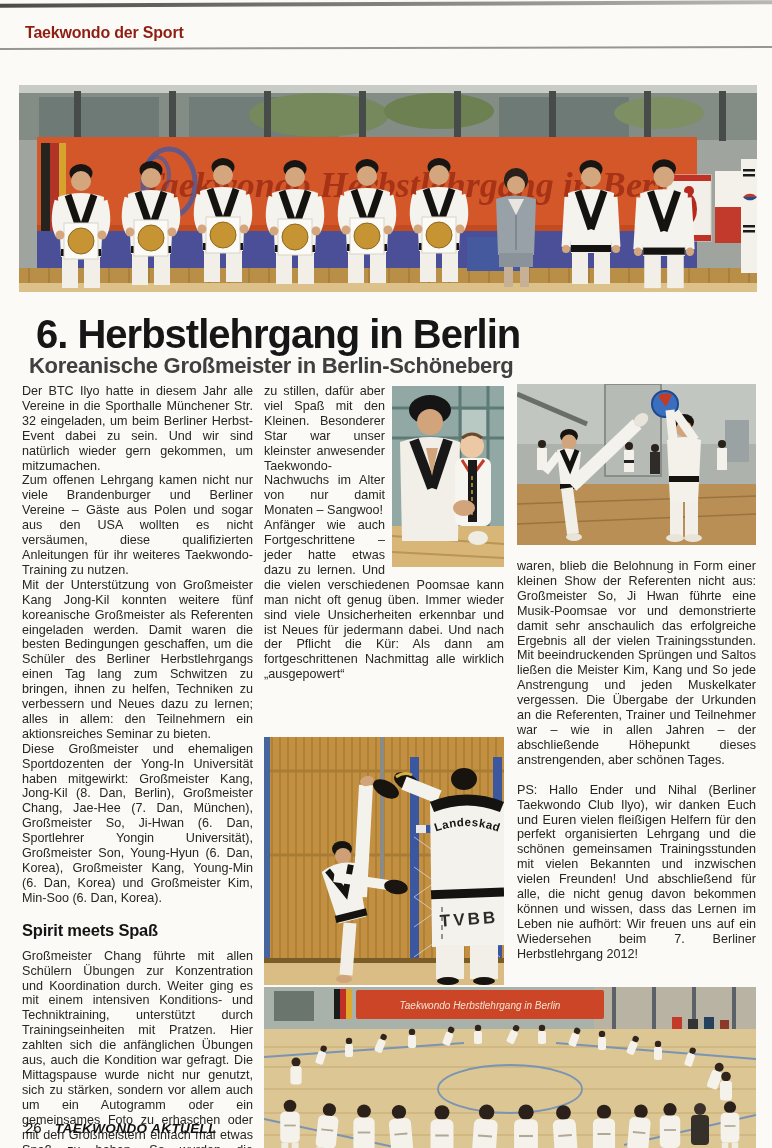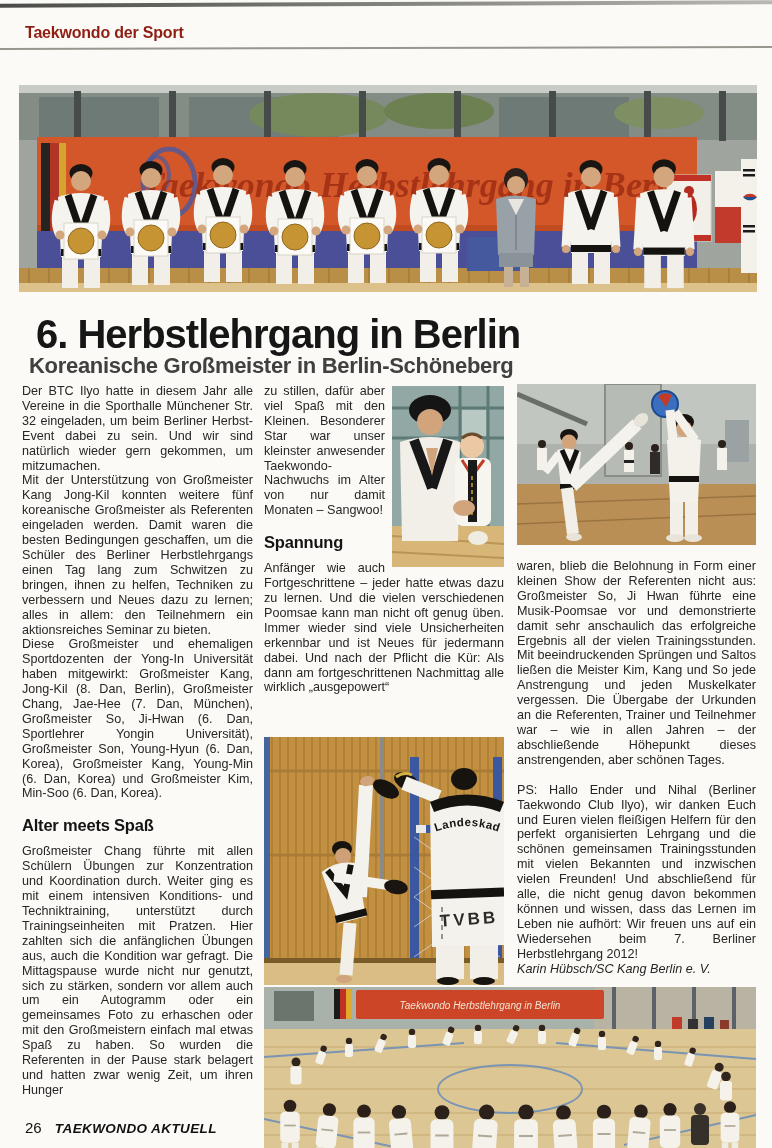--- a/index.html
+++ b/index.html
@@ -156,23 +156,24 @@
       <use href="#master" transform="translate(645,-8) scale(1.04)"></use>
         <use href="#armsdown" transform="translate(645,-8) scale(1.04)"></use>
     </g>
   </svg>
 
   <h1 class="headline">6. Herbstlehrgang in Berlin</h1>
   <h2 class="subhead">Koreanische Großmeister in Berlin-Schöneberg</h2>
 
   <div id="col1" class="col">
     <p>Der BTC Ilyo hatte in diesem Jahr alle Vereine in die Sporthalle Münchener Str. 32 eingeladen, um beim Berliner Herbst-Event dabei zu sein. Und wir sind natürlich wieder gern gekommen, um mitzumachen.</p>
+    <p>Zum offenen Lehrgang kamen nicht nur viele Brandenburger und Berliner Vereine – Gäste aus Polen und sogar aus den USA wollten es nicht versäumen, diese qualifizierten Anleitungen für ihr weiteres Taekwondo-Training zu nutzen.</p>
     <p>Mit der Unterstützung von Großmeister Kang Jong-Kil konnten weitere fünf koreanische Großmeister als Referenten eingeladen werden. Damit waren die besten Bedingungen geschaffen, um die Schüler des Berliner Herbstlehrgangs einen Tag lang zum Schwitzen zu bringen, ihnen zu helfen, Techniken zu verbessern und Neues dazu zu lernen; alles in allem: den Teilnehmern ein aktionsreiches Seminar zu bieten.</p>
     <p>Diese Großmeister und ehemaligen Sportdozenten der Yong-In Universität haben mitgewirkt: Großmeister Kang, Jong-Kil (8. Dan, Berlin), Großmeister Chang, Jae-Hee (7. Dan, München), Großmeister So, Ji-Hwan (6. Dan, Sportlehrer Yongin Universität), Großmeister Son, Young-Hyun (6. Dan, Korea), Großmeister Kang, Young-Min (6. Dan, Korea) und Großmeister Kim, Min-Soo (6. Dan, Korea).</p>
-    <h3>Alter meets Spaß</h3>
+    <h3>Spirit meets Spaß</h3>
     <p>Großmeister Chang führte mit allen Schülern Übungen zur Konzentration und Koordination durch. Weiter ging es mit einem intensiven Konditions- und Techniktraining, unterstützt durch Trainingseinheiten mit Pratzen. Hier zahlten sich die anfänglichen Übungen aus, auch die Kondition war gefragt. Die Mittagspause wurde nicht nur genutzt, sich zu stärken, sondern vor allem auch um ein Autogramm oder ein gemeinsames Foto zu erhaschen oder mit den Großmeistern einfach mal etwas Spaß zu haben. So wurden die Referenten in der Pause stark belagert und hatten zwar wenig Zeit, um ihren Hunger</p>
   </div>
 
   <div id="col2" class="col">
     <div>
       
       <svg id="baby-photo" viewBox="0 0 112 181">
         <rect x="0" y="0" width="112" height="181" fill="#92a8a4"></rect>
         <g stroke="#5d7a76" stroke-width="3">
           <path d="M0,22 H112 M0,52 H112 M68,0 V140 M96,0 V140"></path>
@@ -190,21 +191,20 @@
         <path d="M70,52 Q80,44 90,52" stroke="#6a4a2a" stroke-width="3" fill="none"></path>
         <rect x="63" y="72" width="36" height="68" rx="7" fill="#f7f5ef"></rect>
         <path d="M70,74 L80,90 L92,74" stroke="#c23b26" stroke-width="3" fill="none"></path>
         <rect x="76" y="74" width="9" height="62" fill="#1a1a1a"></rect>
         <path d="M80,90 V130" stroke="#c9a22e" stroke-width="1.5" stroke-dasharray="4 3"></path>
         <ellipse cx="72" cy="122" rx="11" ry="8" fill="#d2a47c"></ellipse>
         <ellipse cx="86" cy="152" rx="10" ry="7" fill="#efece4"></ellipse>
       </svg>
       <span>zu stillen, dafür aber viel Spaß mit den Kleinen. Besonderer Star war unser kleinster anwesender Taekwondo-Nachwuchs im Alter von nur damit Monaten – Sangwoo!</span>
     </div>
-    <h3>Spannung</h3>
     <p>Anfänger wie auch Fortgeschrittene – jeder hatte etwas dazu zu lernen. Und die vielen verschiedenen Poomsae kann man nicht oft genug üben. Immer wieder sind viele Unsicherheiten erkennbar und ist Neues für jedermann dabei. Und nach der Pflicht die Kür: Als dann am fortgeschrittenen Nachmittag alle wirklich „ausgepowert“</p>
   </div>
 
   <div id="col3" class="col">
 
     <svg id="kick-photo-right" viewBox="0 0 239 161">
       <rect x="0" y="0" width="239" height="100" fill="#c2c6c0"></rect>
       <rect x="0" y="60" width="239" height="40" fill="#aeb2ac"></rect>
       <rect x="88" y="0" width="56" height="92" fill="#b7bbb5" stroke="#8a8e88" stroke-width="2"></rect>
       <path d="M0,10 L70,40" stroke="#6a6e68" stroke-width="5"></path>
@@ -259,21 +259,20 @@
         <path d="M178,56 L158,28" stroke="#f3f1ea" stroke-width="9"></path>
         <rect x="152" y="92" width="30" height="6" fill="#15130f"></rect>
         <rect x="153" y="118" width="13" height="34" fill="#f1efe7"></rect>
         <rect x="168" y="118" width="13" height="34" fill="#f1efe7"></rect>
         <ellipse cx="158" cy="154" rx="9" ry="4" fill="#e8e4da"></ellipse>
         <ellipse cx="176" cy="154" rx="9" ry="4" fill="#e8e4da"></ellipse>
       </g>
     </svg>
     <p>waren, blieb die Belohnung in Form einer kleinen Show der Referenten nicht aus: Großmeister So, Ji Hwan führte eine Musik-Poomsae vor und demonstrierte damit sehr anschaulich das erfolgreiche Ergebnis all der vielen Trainingsstunden. Mit beeindruckenden Sprüngen und Saltos ließen die Meister Kim, Kang und So jede Anstrengung und jeden Muskelkater vergessen. Die Übergabe der Urkunden an die Referenten, Trainer und Teilnehmer war – wie in allen Jahren – der abschließende Höhepunkt dieses anstrengenden, aber schönen Tages.</p>
     <p style="margin-top:15px">PS: Hallo Ender und Nihal (Berliner Taekwondo Club Ilyo), wir danken Euch und Euren vielen fleißigen Helfern für den perfekt organisierten Lehrgang und die schönen gemeinsamen Trainingsstunden mit vielen Bekannten und inzwischen vielen Freunden! Und abschließend für alle, die nicht genug davon bekommen können und wissen, dass das Lernen im Leben nie aufhört: Wir freuen uns auf ein Wiedersehen beim 7. Berliner Herbstlehrgang 2012!</p>
-    <p class="byline">Karin Hübsch/SC Kang Berlin e. V.</p>
   </div>
 
   <svg id="photo-pad-training" class="photo" width="240" height="248" viewBox="0 0 240 248">
     <defs>
       <path id="kadArc" d="M168,96 Q202,82 238,96" fill="none"></path>
     </defs>
     <rect x="0" y="0" width="240" height="226" fill="#c29040"></rect>
     <g stroke="#9a6f2e" stroke-width="2" opacity="0.45">
       <path d="M8,0 V226 M16,0 V226 M24,0 V226 M32,0 V226 M40,0 V226 M48,0 V226 M56,0 V226 M64,0 V226 M72,0 V226 M80,0 V226 M88,0 V226 M96,0 V226 M104,0 V226 M112,0 V226 M120,0 V226 M128,0 V226 M136,0 V226 M144,0 V226 M152,0 V226 M160,0 V226 M168,0 V226 M176,0 V226 M184,0 V226 M192,0 V226 M200,0 V226 M208,0 V226 M216,0 V226 M224,0 V226 M232,0 V226"></path>
     </g>

